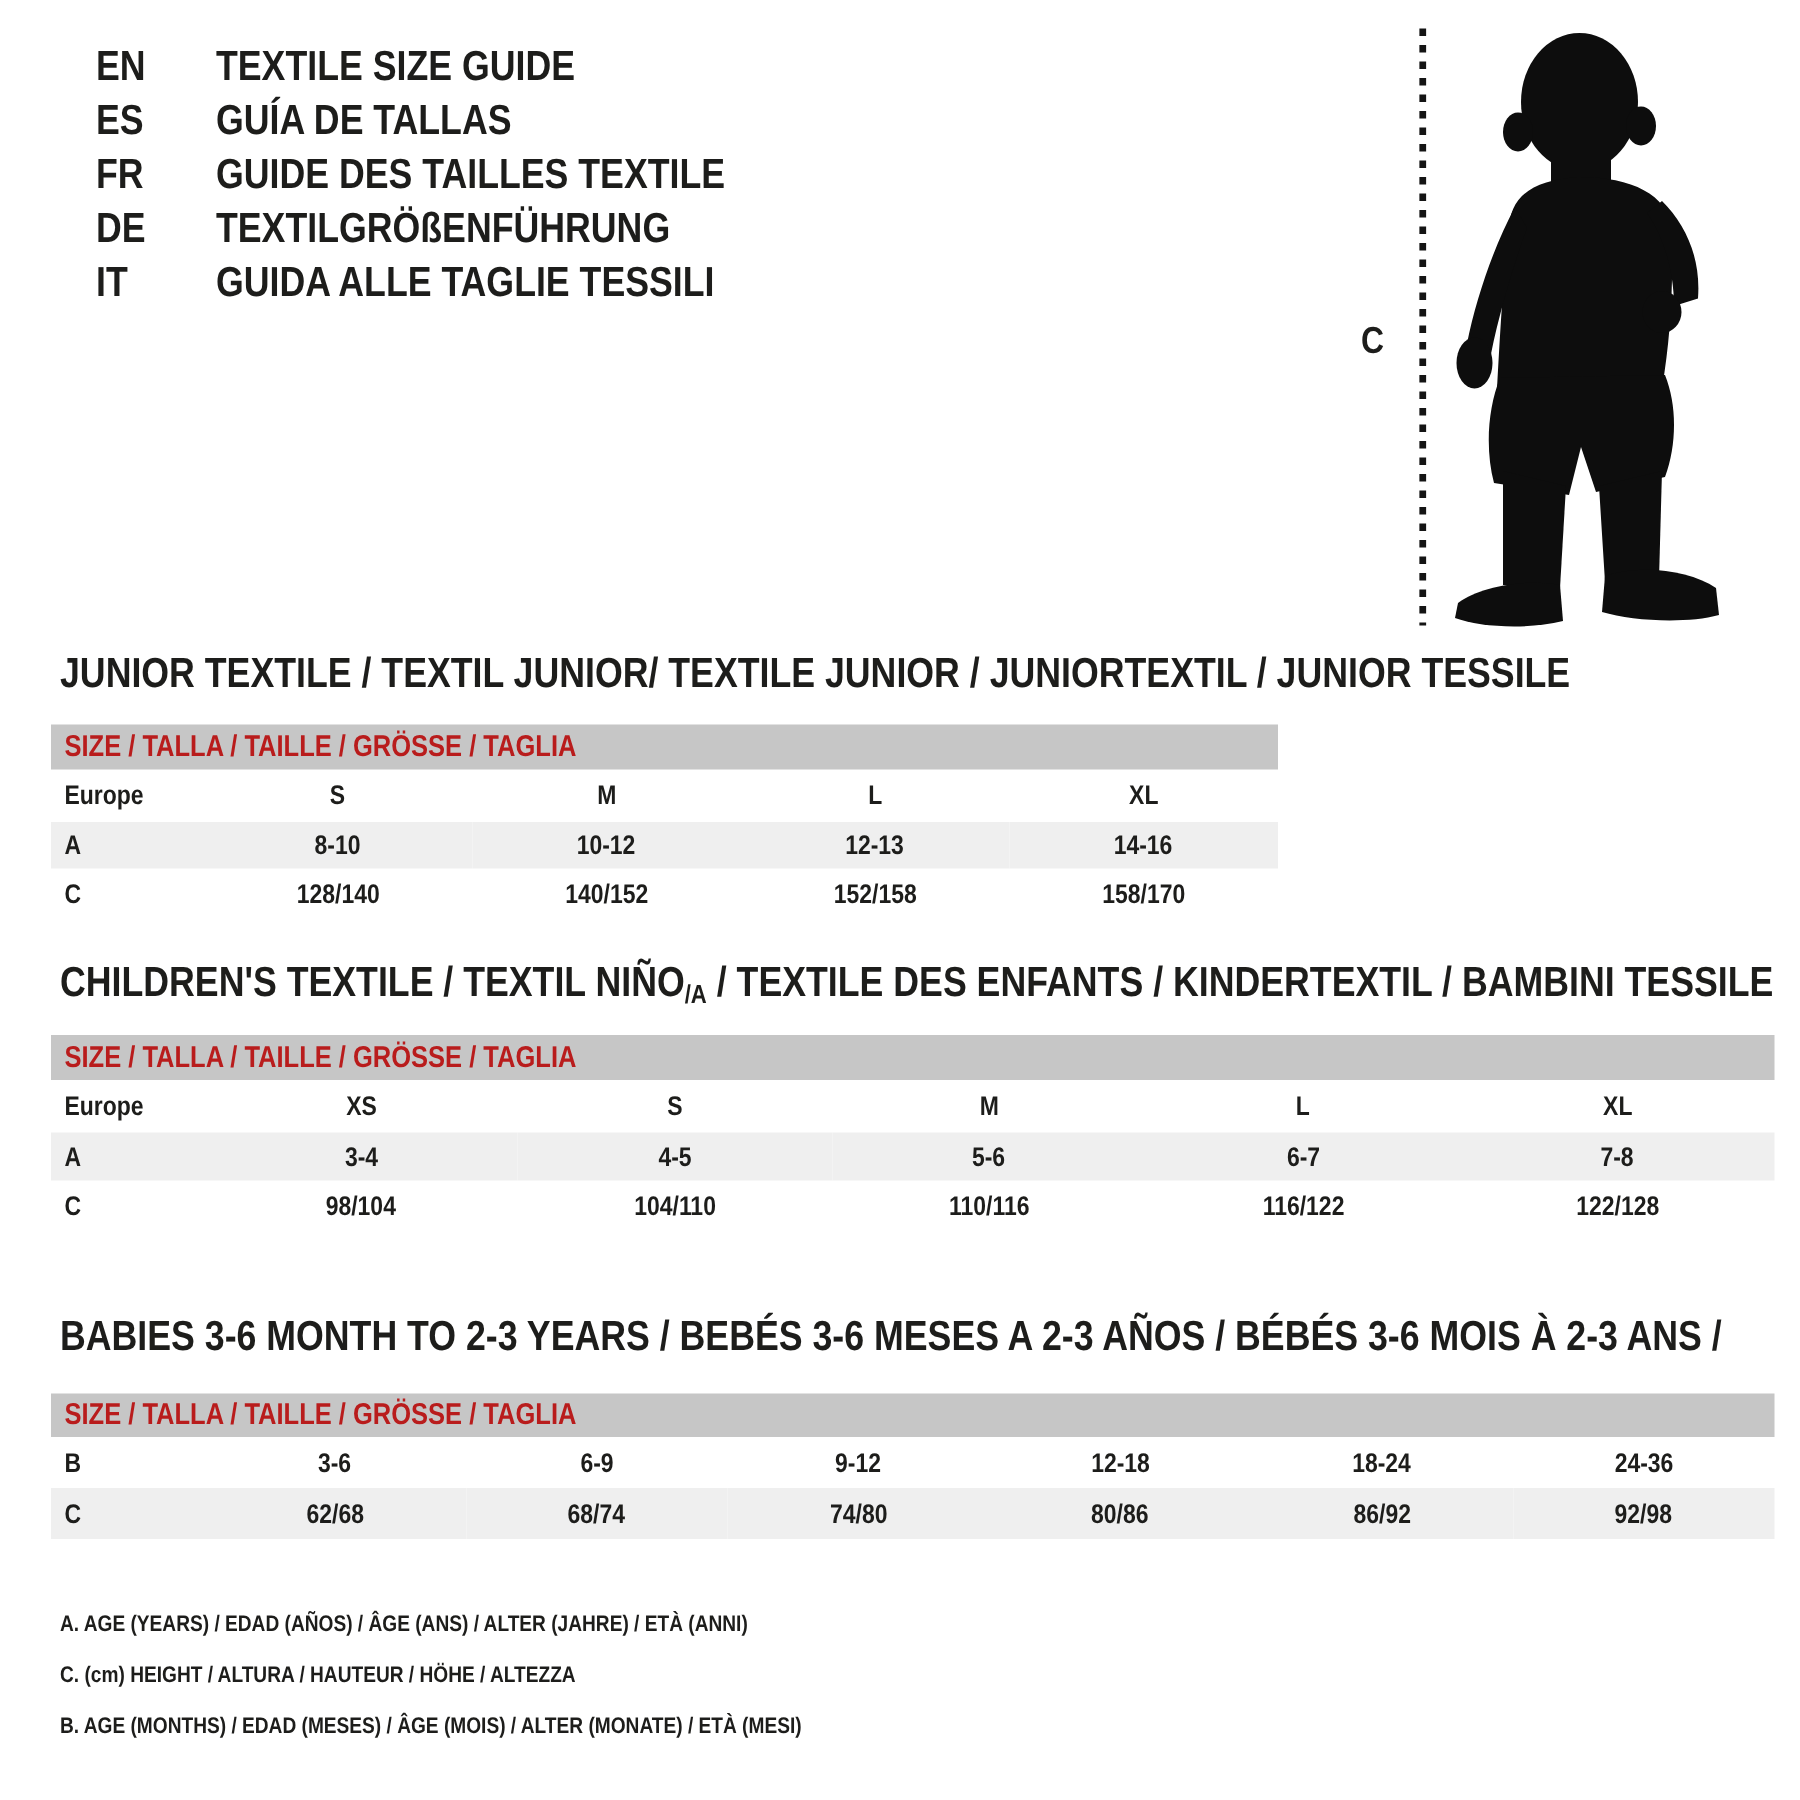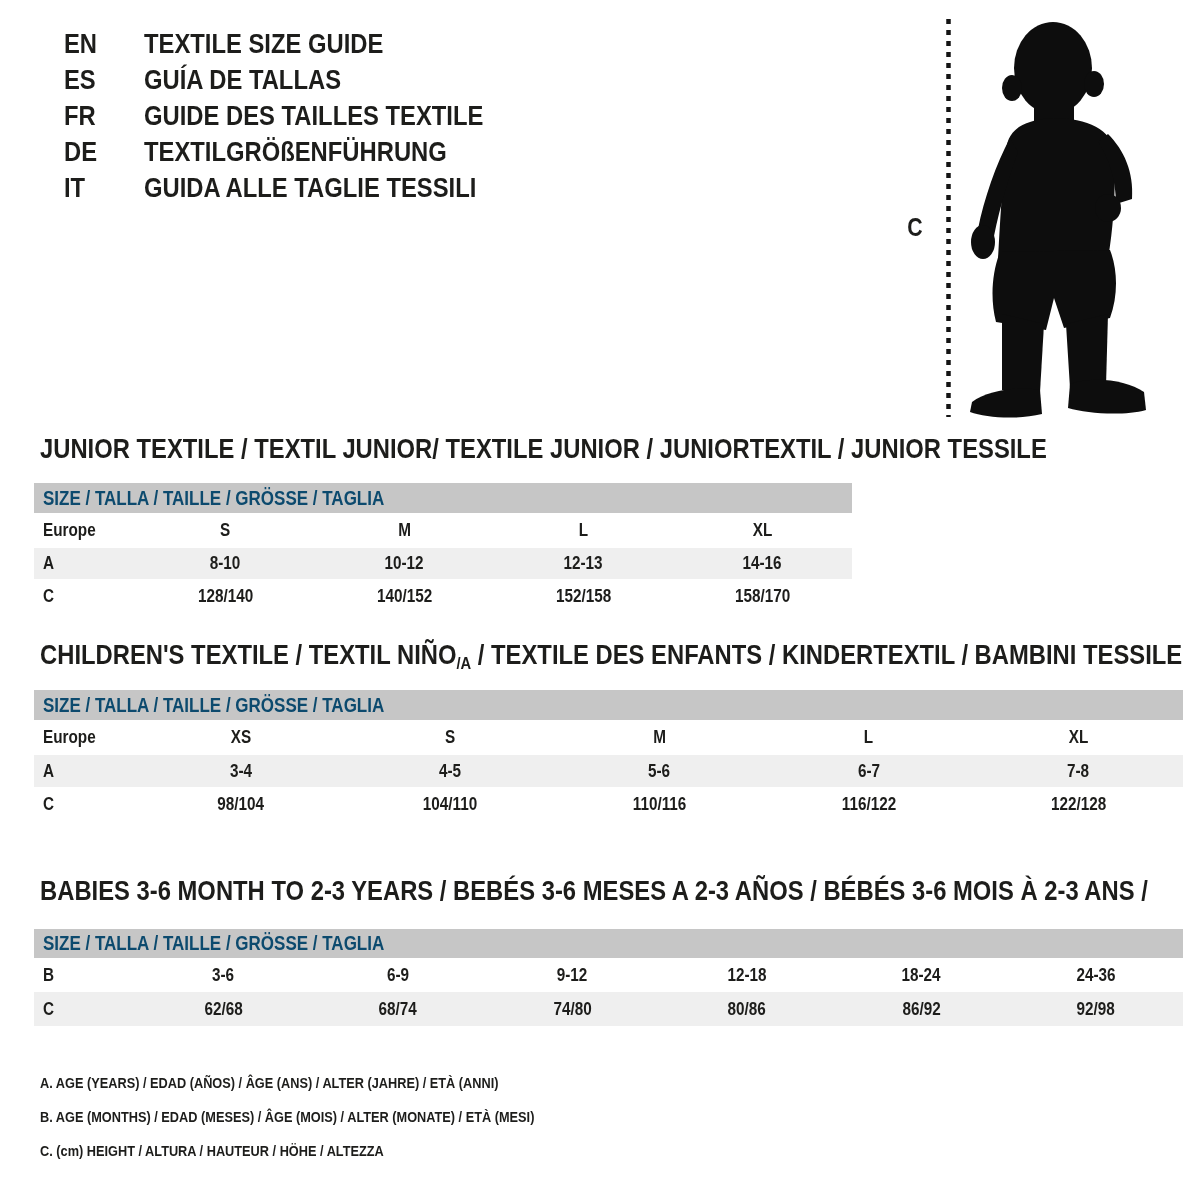--- a/index.html
+++ b/index.html
@@ -25,21 +25,21 @@
   #title-junior { top:436px; }
   #title-children { top:642px; }
   #title-babies { top:872px; line-height:37px; }
   .subA { font-size:0.62em; vertical-align:-0.28em; }
 
   
   .tbl { position:absolute; left:34px; }
   #t-junior   { top:483px; width:818px; }
   #t-children { top:690px; width:1149px; }
   #t-babies   { top:929px; width:1149px; }
-  .size-bar { height:30px; line-height:30px; background:#c6c6c6; color:#0c4a6e;
+  .size-bar { height:30px; line-height:30px; background:#c6c6c6; color:#b91c1c;
               padding-left:9px; font-size:20px; }
   #t-babies .size-bar { height:29px; line-height:29px; }
   table { border-collapse:collapse; table-layout:fixed; width:100%; }
   td { padding:0; font-size:18px; vertical-align:middle; }
   td.lab { text-align:left; padding-left:9px; }
   td.val { text-align:center; }
   tr.shade td { background:#efefef; }
   #t-junior tr:nth-child(1){height:35px} #t-junior tr:nth-child(2){height:31px} #t-junior tr:nth-child(3){height:34px}
   #t-children tr:nth-child(1){height:35px} #t-children tr:nth-child(2){height:32px} #t-children tr:nth-child(3){height:35px}
   #t-babies tr:nth-child(1){height:34px} #t-babies tr:nth-child(2){height:34px}
@@ -222,17 +222,17 @@
         <td class="val"><span class="cond c">80/86</span></td>
         <td class="val"><span class="cond c">86/92</span></td>
         <td class="val"><span class="cond c">92/98</span></td>
       </tr>
     </tbody>
       </table>
   </div>
 
   <div class="legend">
     <div><span class="cond">A. AGE (YEARS) / EDAD (AÑOS) / ÂGE (ANS) / ALTER (JAHRE) / ETÀ (ANNI)</span></div>
+    <div><span class="cond">C. (cm) HEIGHT / ALTURA / HAUTEUR / HÖHE / ALTEZZA</span></div>
     <div><span class="cond">B. AGE (MONTHS) / EDAD (MESES) / ÂGE (MOIS) / ALTER (MONATE) / ETÀ (MESI)</span></div>
-    <div><span class="cond">C. (cm) HEIGHT / ALTURA / HAUTEUR / HÖHE / ALTEZZA</span></div>
   </div>
 
 </div>
 
 </body></html>

